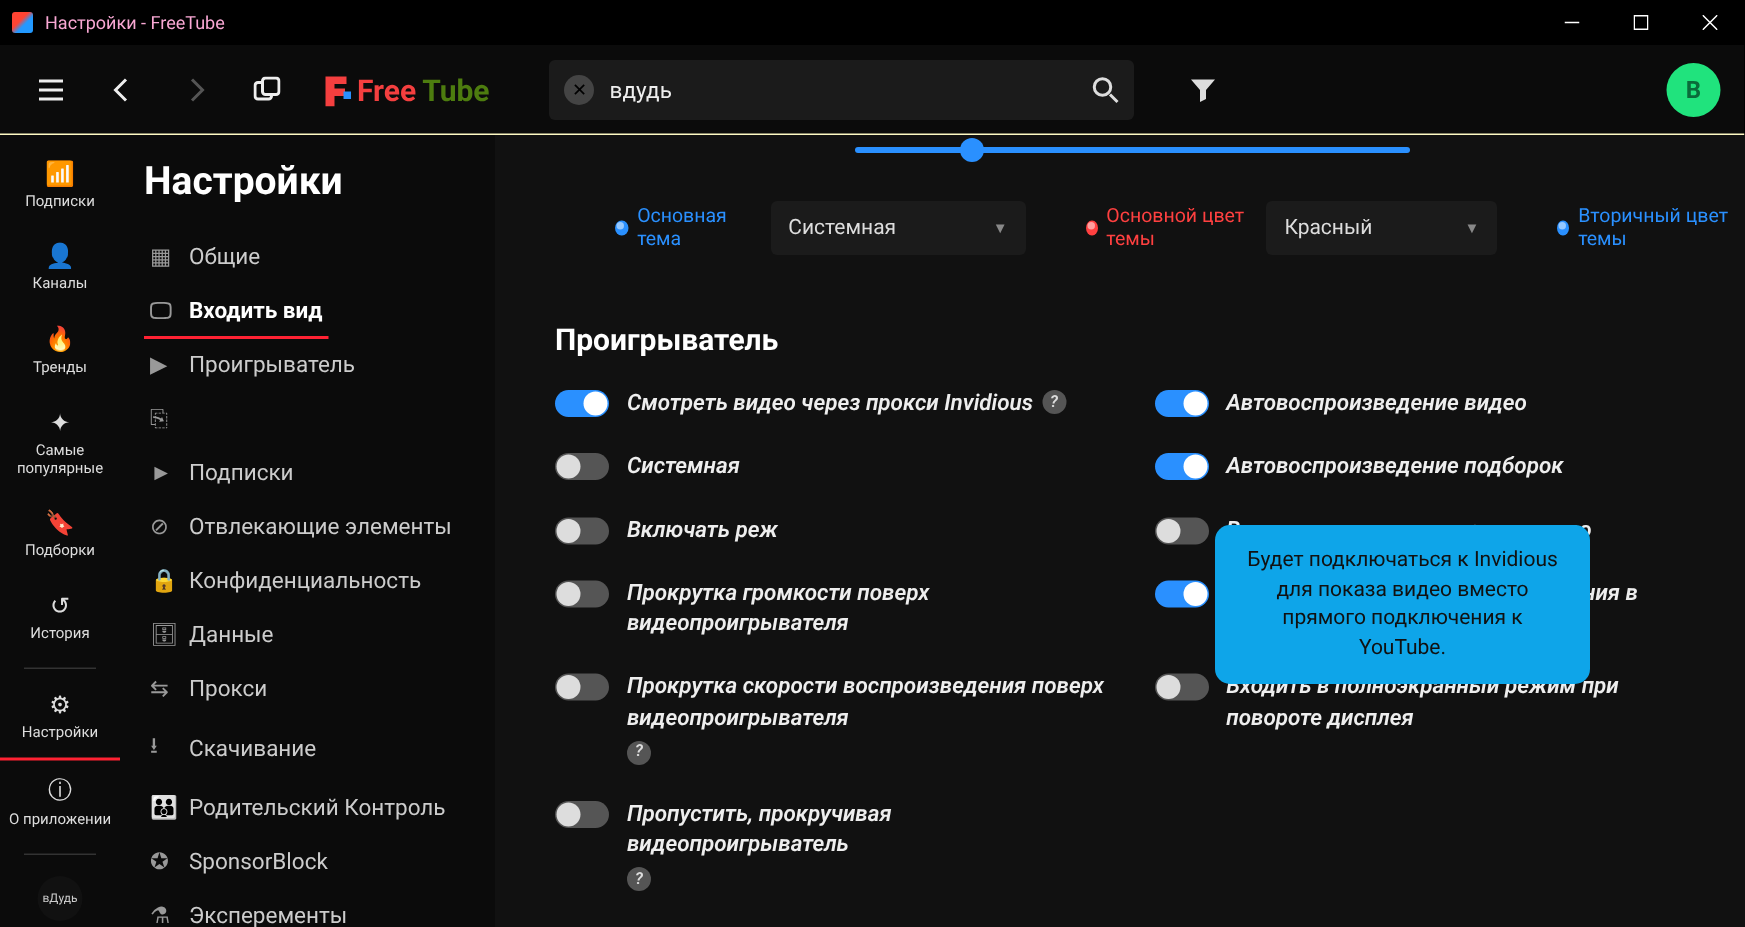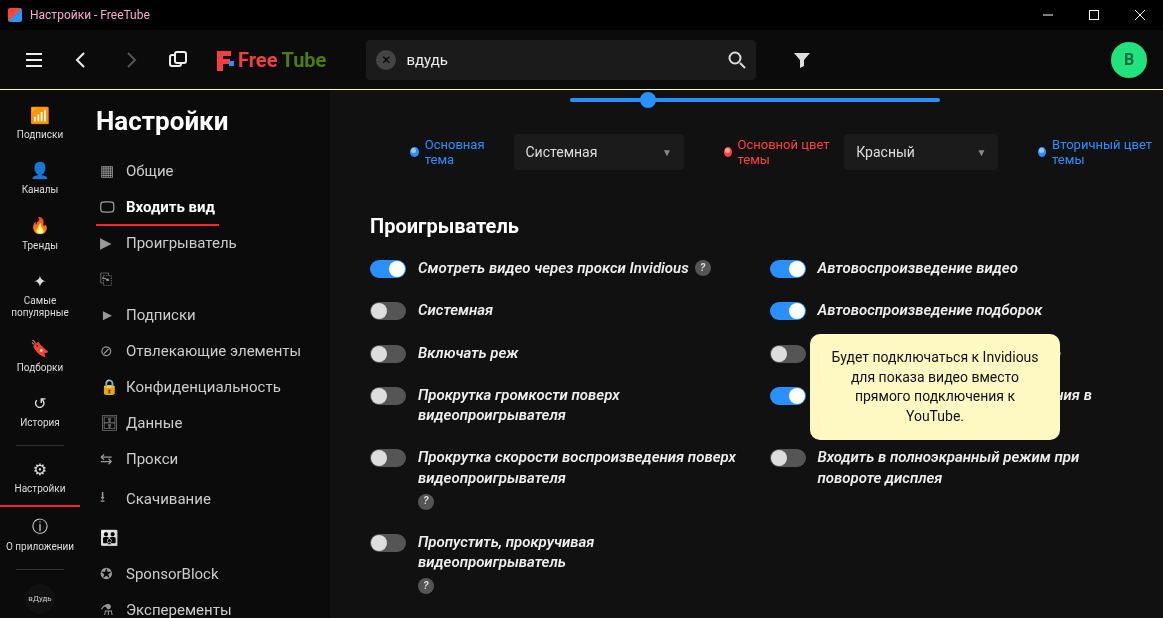--- a/index.html
+++ b/index.html
@@ -50,21 +50,21 @@
 .section { margin-top: 44px; }
 .section h2 { font-size:20px; font-weight:700; margin-bottom:20px; }
 .toggle-grid { display:grid; grid-template-columns: 1fr 1fr; column-gap: 30px; row-gap: 22px; }
 .toggle-row { display:flex; align-items:flex-start; gap:12px;font-style:italic; }
 .switch { flex:0 0 36px; width:36px; height:18px; border-radius:10px; background:#555; position:relative; cursor:pointer; margin-top:2px; }
 .switch::after { content:""; position:absolute; width:16px; height:16px; border-radius:50%; background:#ddd; top:1px; left:1px; transition:.15s; }
 .switch.on { background:#2a90ff; }
 .switch.on::after { left:19px; background:#fff; }
 .toggle-label { font-size:15px; font-weight:600; color:#eee; line-height:1.35; display:flex; flex-wrap:wrap; align-items:center; gap:6px; }
 .help { width:16px; height:16px; border-radius:50%; background:#555; color:#ddd; font-size:11px; display:inline-flex; align-items:center; justify-content:center; cursor:help; }
-.tooltip { position:absolute; left:480px; top:244px; width:250px; background:#fef9c3; color:#111; padding:14px 18px; border-radius:10px; font-size:14px; text-align:center; line-height:1.4; z-index:50; }
+.tooltip { position:absolute; left:480px; top:260px; width:250px; background:#0ea5e9; color:#111; padding:14px 18px; border-radius:10px; font-size:14px; text-align:center; line-height:1.4; z-index:50; }
 svg { display:block; }
 </style>
 </head>
 <body>
 
 <div class="titlebar">
   <div class="titlebar-left">
     <div class="titlebar-icon"></div>
     <span>Настройки - FreeTube</span>
   </div>
@@ -216,20 +216,21 @@
         <div class="side-item">
           <span class="sicon">⇆</span>
           <span>Прокси</span>
         </div>
         <div class="side-item">
           <span class="sicon">⭳</span>
           <span>Скачивание</span>
         </div>
         <div class="side-item">
           <span class="sicon">👪</span>
+          <span>Родительский Контроль</span>
         </div>
         <div class="side-item">
           <span class="sicon">✪</span>
           <span>SponsorBlock</span>
         </div>
         <div class="side-item">
           <span class="sicon">⚗</span>
           <span>Эксперементы</span>
         </div>
       </div>

